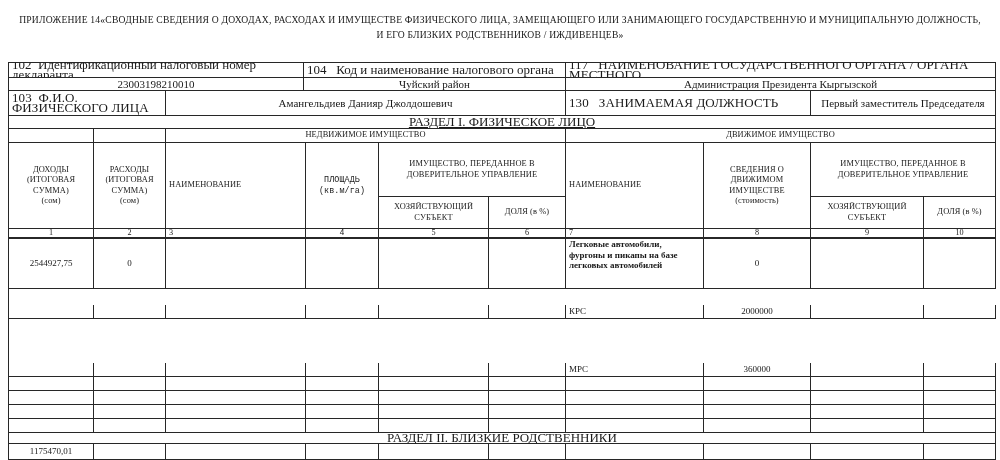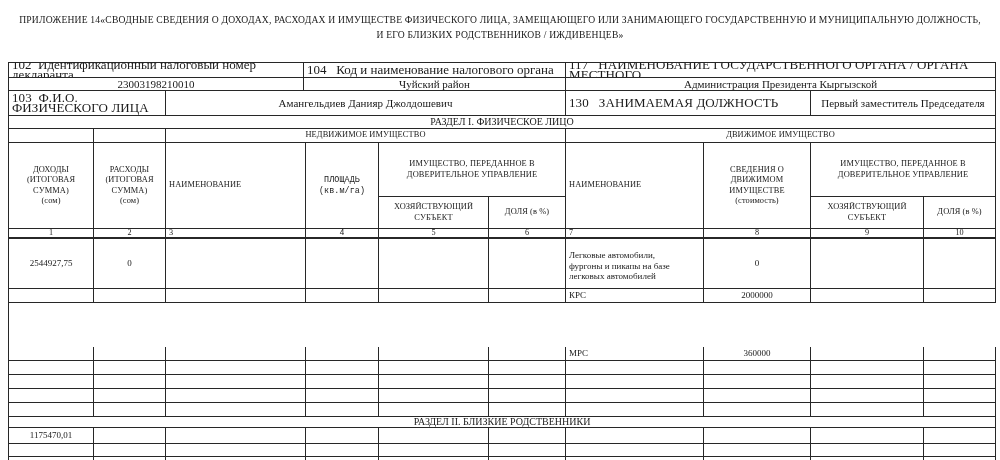--- a/index.html
+++ b/index.html
@@ -34,22 +34,22 @@
   .g12a{width:85px;} .g12b{width:72px;} .gImm{width:400px;} .gMov{width:430px;}
   .wTrust1{width:187px;} .wTrust2{width:185px;}
   .full{width:987px;}
   .caps{letter-spacing:.1px;}
   .lbl{font-size:13px;}
   .val{font-size:11px;}
   .trustTop{height:54px;}
   .subRow{flex:1;}
   .numcell{font-size:8.2px;border-bottom-width:2px;}
   .data-row .cell{font-size:9px;}
-  .row-tall .c7{align-items:flex-start;padding-top:11px;}
-  .section-row .cell{font-size:10px;}
+  .row-tall .c7{align-items:flex-start;padding-top:0;font-weight:bold;}
+  .section-row .cell{font-size:13px;text-decoration:underline;}
 </style>
 </head>
 <body>
 
 <div class="title">
   <div>ПРИЛОЖЕНИЕ 14«СВОДНЫЕ СВЕДЕНИЯ О ДОХОДАХ, РАСХОДАХ И ИМУЩЕСТВЕ ФИЗИЧЕСКОГО ЛИЦА, ЗАМЕЩАЮЩЕГО ИЛИ ЗАНИМАЮЩЕГО ГОСУДАРСТВЕННУЮ И МУНИЦИПАЛЬНУЮ ДОЛЖНОСТЬ,</div>
   <div>И ЕГО БЛИЗКИХ РОДСТВЕННИКОВ / ИЖДИВЕНЦЕВ»</div>
 </div>
 
 <div class="doc-table">
@@ -142,21 +142,21 @@
         <div class="cell c4"></div>
         <div class="cell c5"></div>
         <div class="cell c6"></div>
         <div class="cell c7 al">Легковые автомобили,
 фургоны и пикапы на базе
 легковых автомобилей</div>
         <div class="cell c8">0</div>
         <div class="cell c9"></div>
         <div class="cell c10"></div>
       </div>
-      <div class="row data-row" style="height: 14px;">
+      <div class="row data-row" style="height: 14px; margin-top: 16px;">
         <div class="cell c1"></div>
         <div class="cell c2"></div>
         <div class="cell c3 al"></div>
         <div class="cell c4"></div>
         <div class="cell c5"></div>
         <div class="cell c6"></div>
         <div class="cell c7 al">КРС</div>
         <div class="cell c8">2000000</div>
         <div class="cell c9"></div>
         <div class="cell c10"></div>

